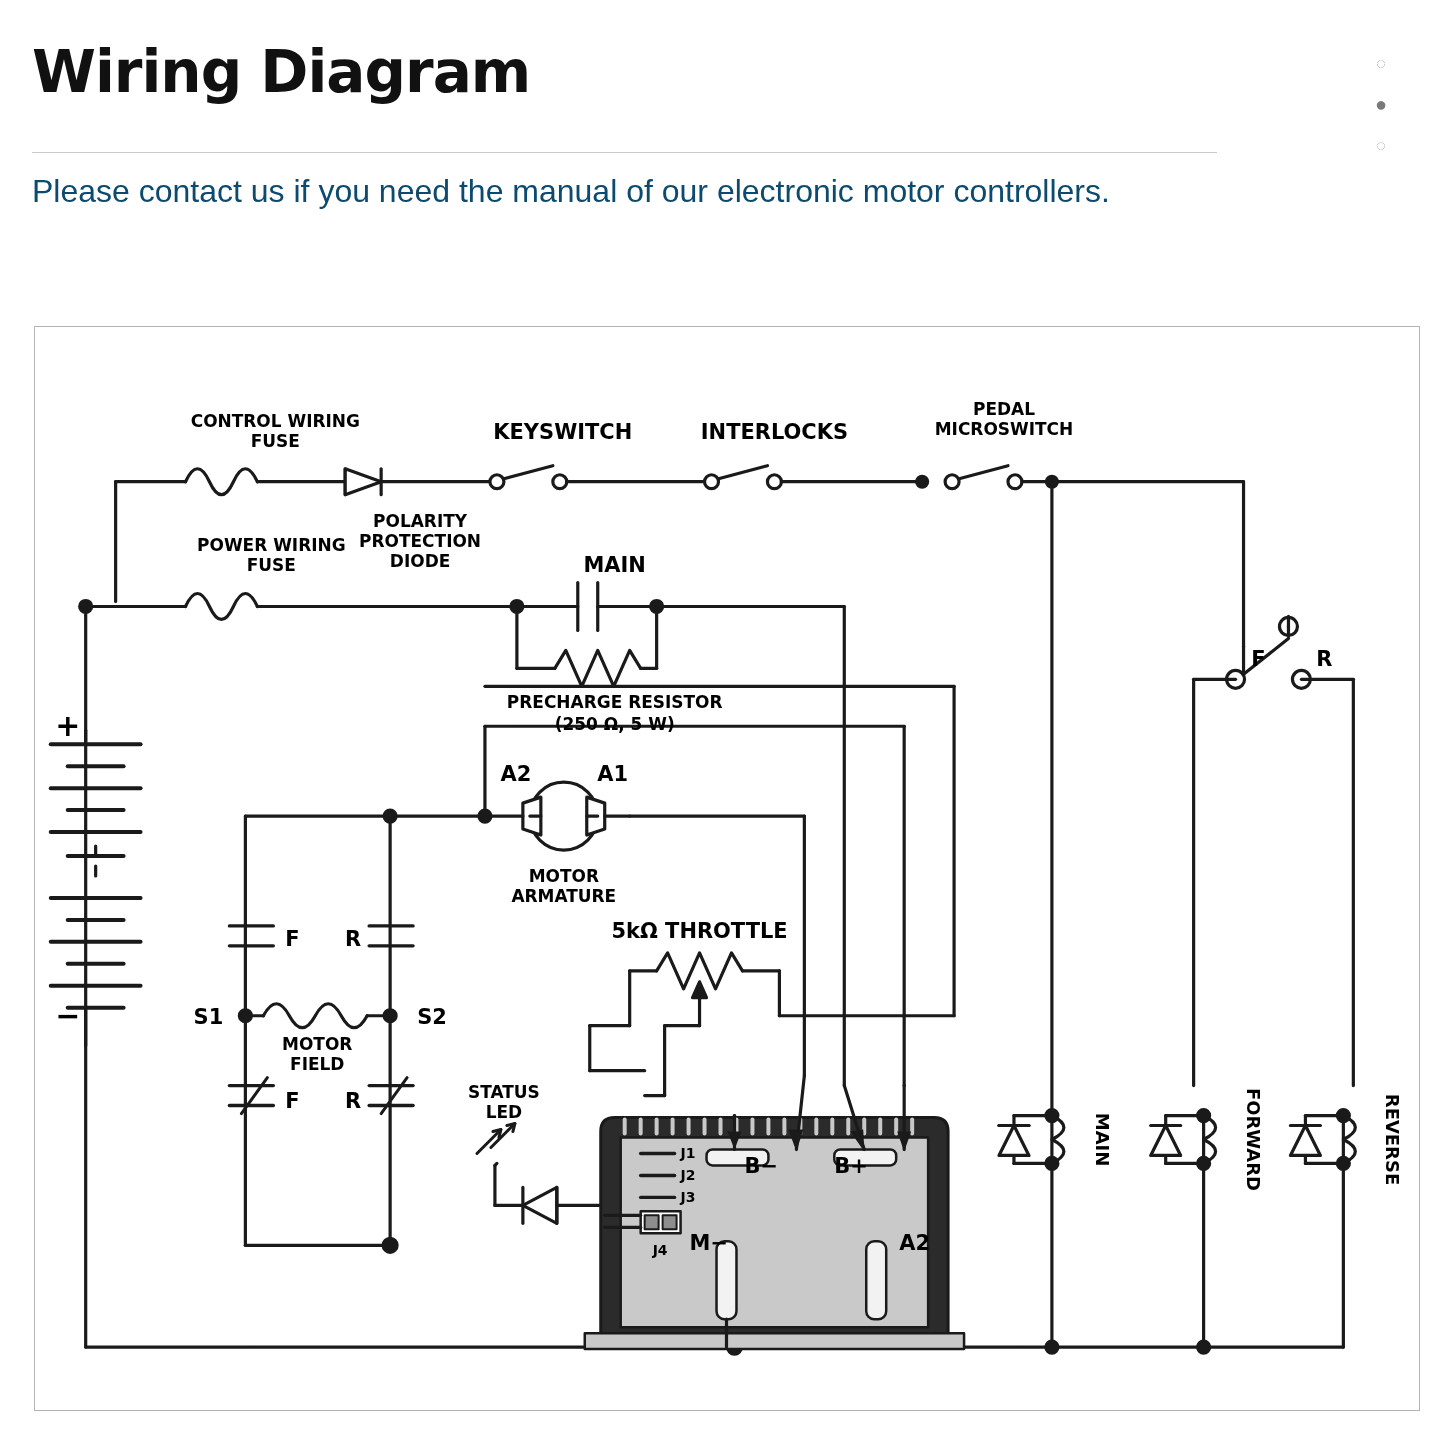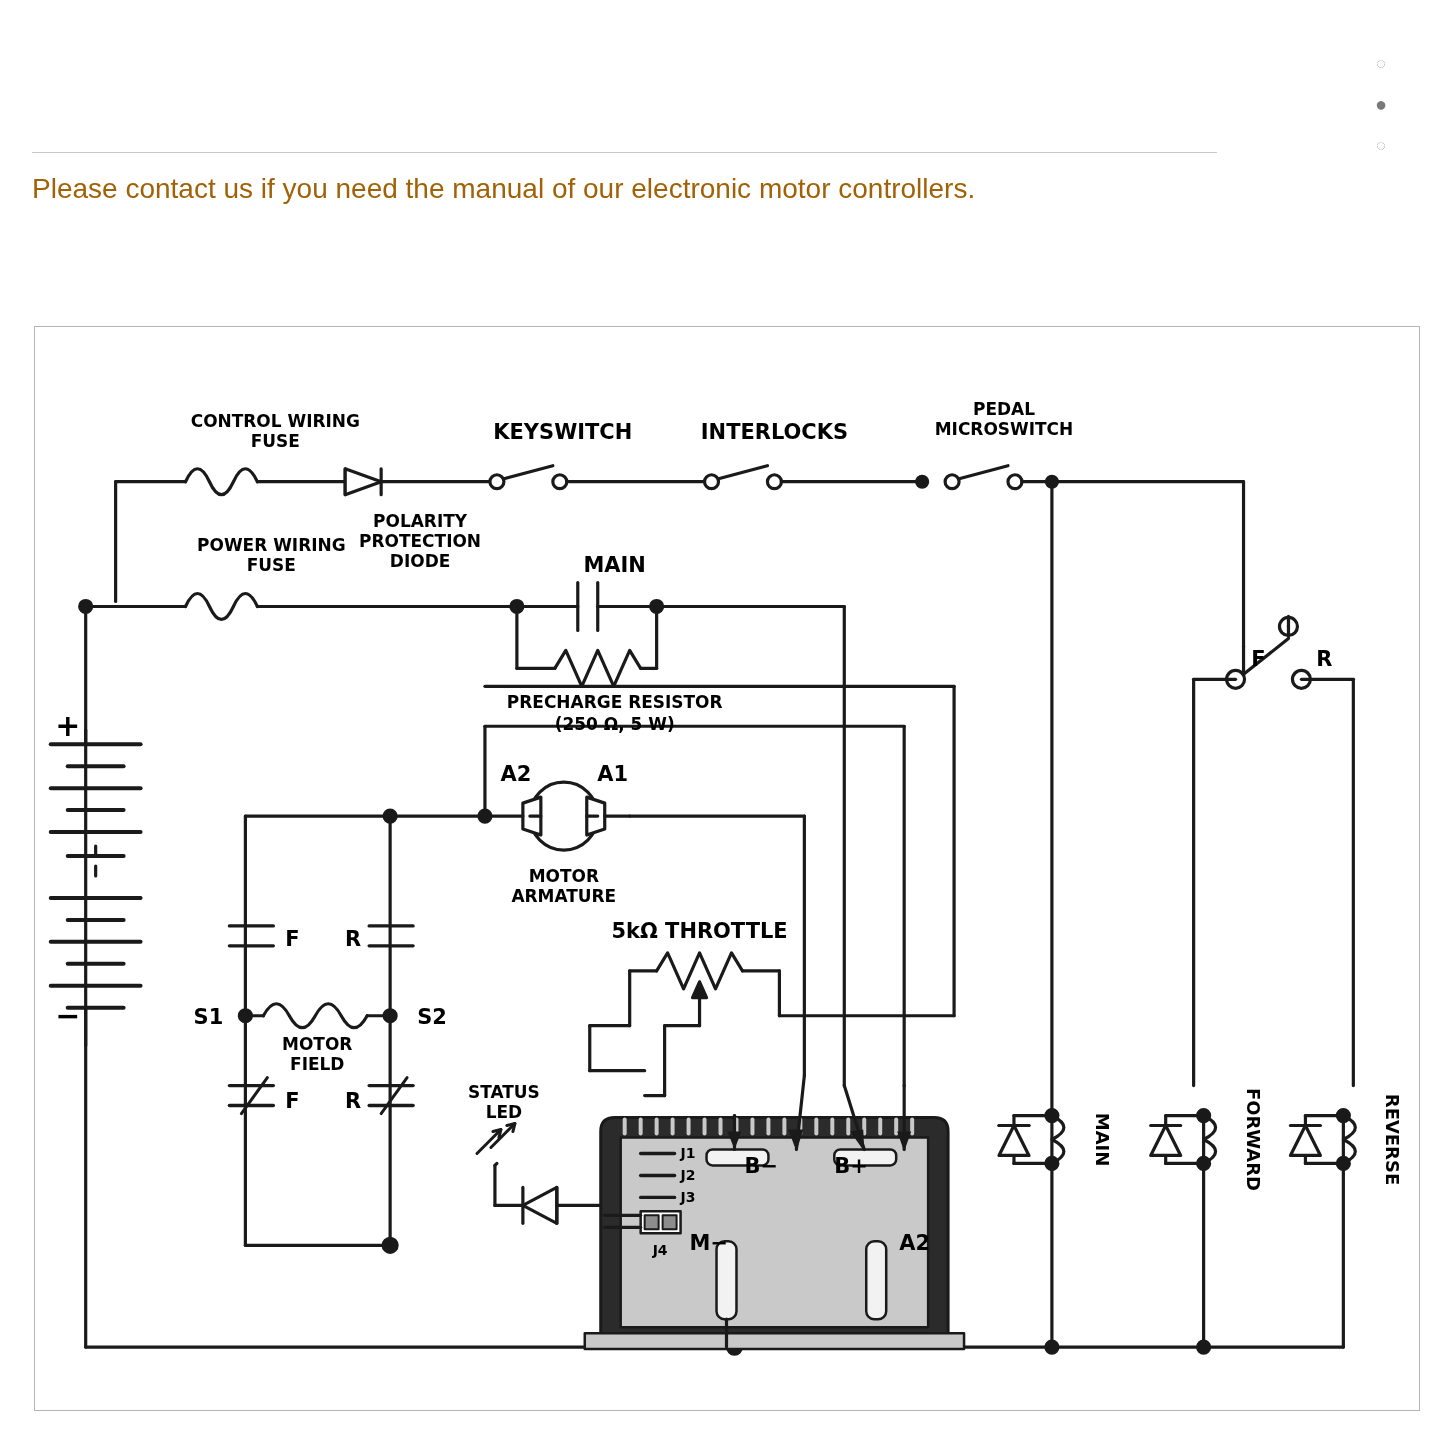--- a/index.html
+++ b/index.html
@@ -34,23 +34,23 @@
     top: 152px;
     width: 1185px;
     height: 1px;
     background: #c9c9c9;
   }
   .subtitle {
     position: absolute;
     left: 32px;
     top: 170px;
     width: 1190px;
-    font-size: 28px;
+    font-size: 32px;
     line-height: 1.35;
-    color: #a16207;
+    color: #0c4a6e;
     font-weight: 500;
   }
   .loader {
     position: absolute;
     right: 46px;
     top: 50px;
     width: 26px;
     height: 120px;
   }
   .loader span {
@@ -84,20 +84,21 @@
     font-family: "DejaVu Sans", sans-serif;
     font-weight: bold;
     fill: #000000;
   }
 </style>
 </head>
 <body>
 
 <div class="page">
 
+  <div class="page-title">Wiring Diagram</div>
   <div class="title-rule"></div>
   <div class="subtitle">Please contact us if you need the manual of our electronic motor controllers.</div>
 
   <div class="loader">
     <span class="d0">◌</span>
     <span class="d1">●</span>
     <span class="d2">◌</span>
   </div>
 
   <div class="diagram-frame">

